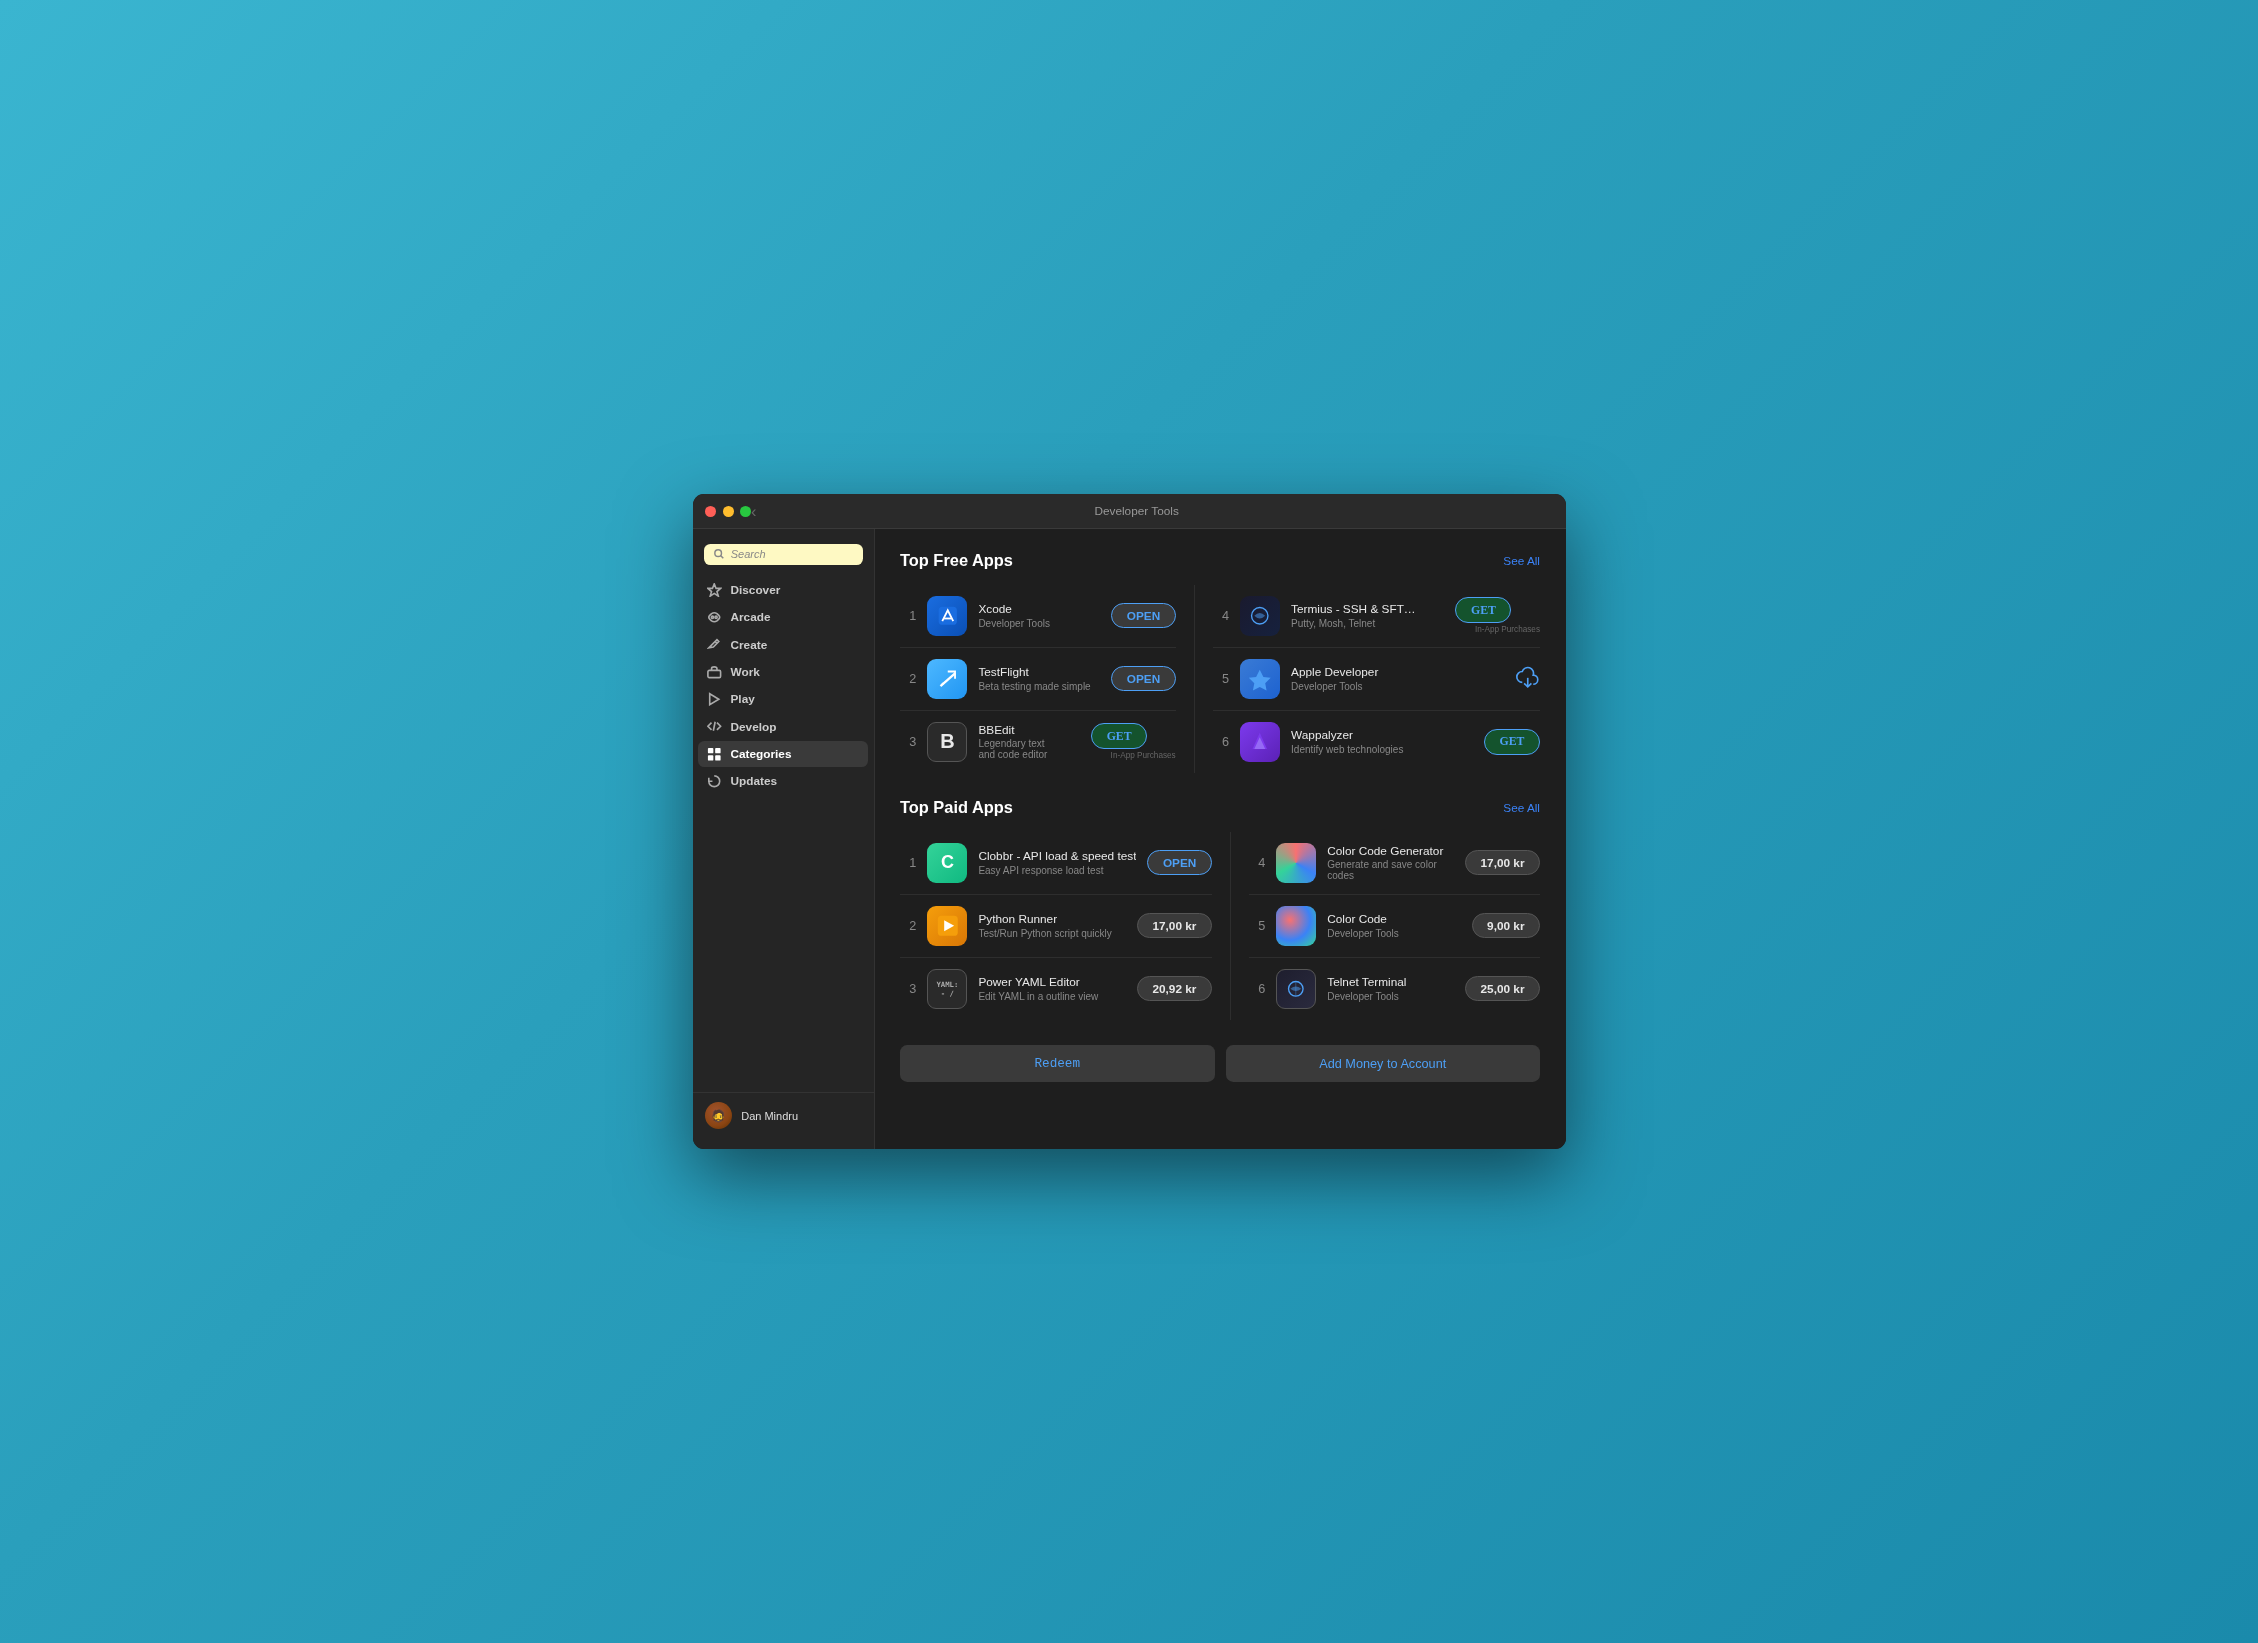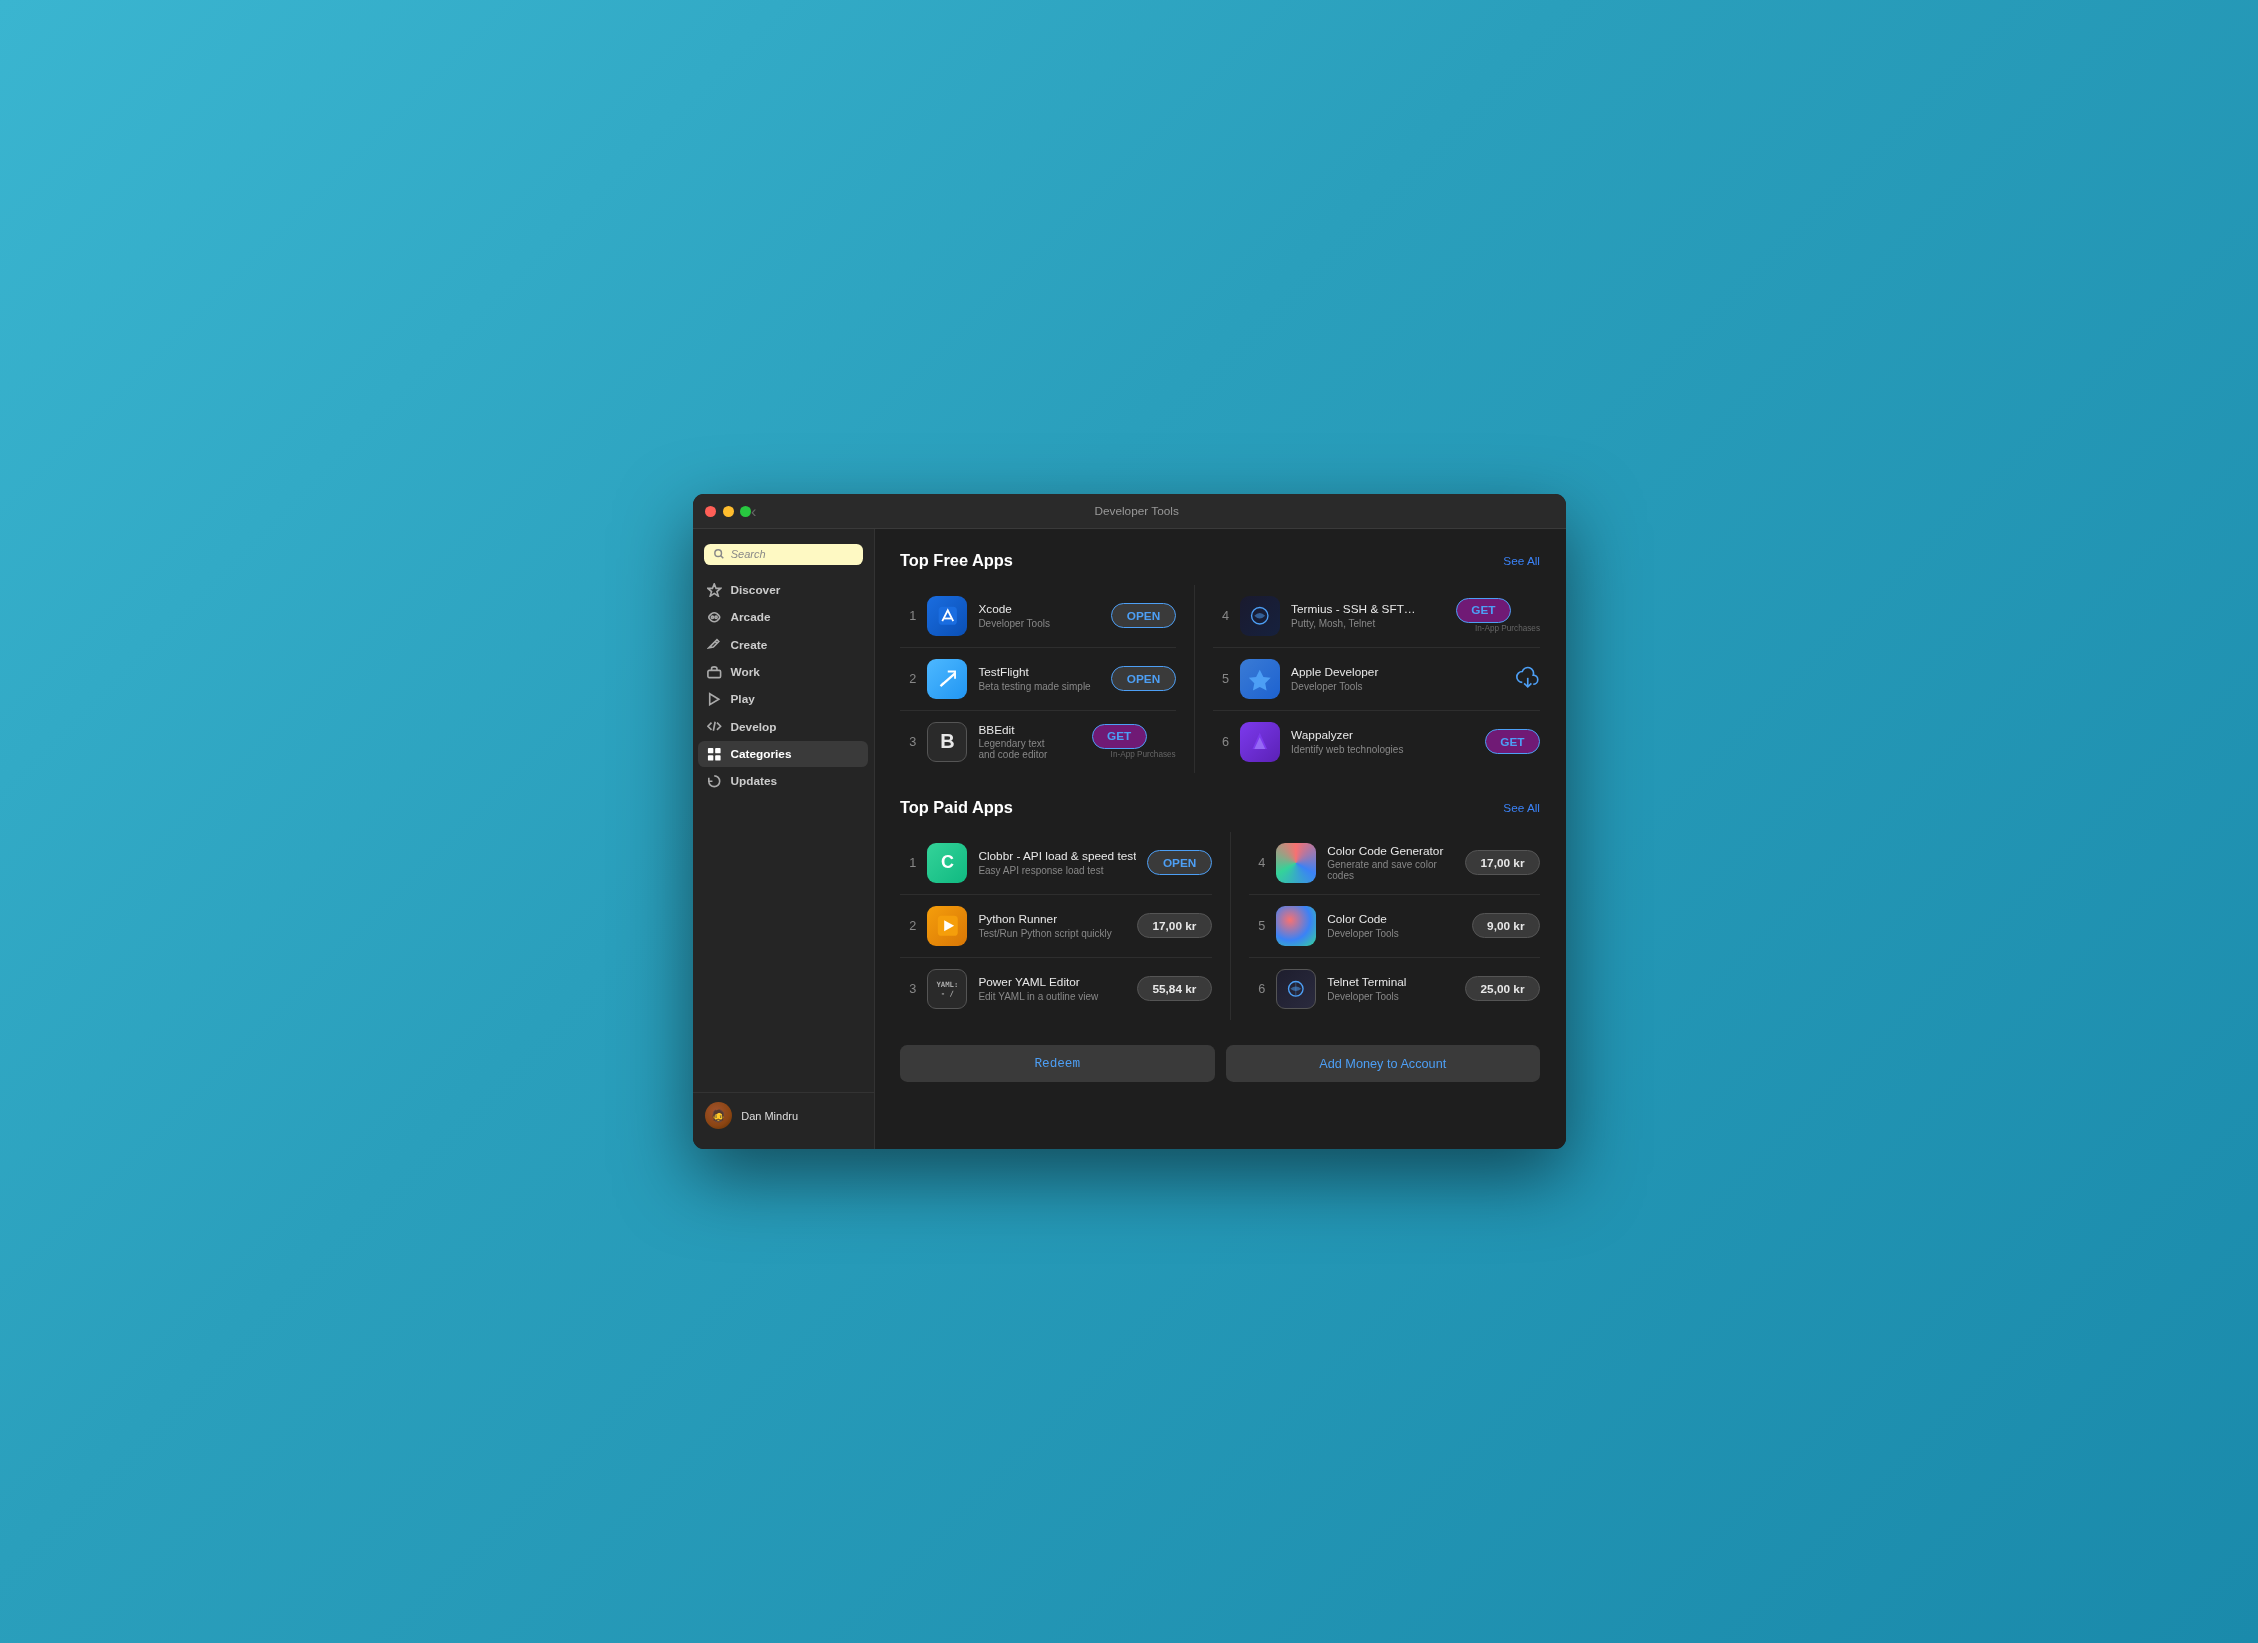--- a/index.html
+++ b/index.html
@@ -238,23 +238,24 @@
       cursor: pointer;
       border: none;
       white-space: nowrap;
     }
     .btn-open {
       background: #3a3a3a;
       color: #4d9ff5;
       border: 1.4px solid #4d9ff5;
     }
     .btn-get {
-      background: #701a75;
+      background: #14532d;
       color: #4d9ff5;
       border: 1.4px solid #4d9ff5;
+      font-family: Liberation Serif, serif;
     }
     .btn-price {
       background: #3a3a3a;
       color: #e8e8e8;
       border: 1.4px solid #555;
     }
     .in-app-label {
       color: #666;
       font-size: 8.2px;
       text-align: center;
@@ -585,21 +586,21 @@
               <span class="app-rank">3</span>
               <div class="app-icon icon-yaml" style="background:#2a2a2a;border:0.9px solid #555;display:flex;align-items:center;justify-content:center;flex-direction:column;gap:0;">
                 <div style="font-size:7.3px;color:#aaa;font-family:monospace;">YAML:</div>
                 <div style="font-size:7.3px;color:#aaa;font-family:monospace;">- /</div>
               </div>
               <div class="app-info">
                 <div class="app-name">Power YAML Editor</div>
                 <div class="app-subtitle">Edit YAML in a outline view</div>
               </div>
               <div class="app-action">
-                <button class="btn-price">55,84 kr</button>
+                <button class="btn-price">20,92 kr</button>
               </div>
             </div>
           </div>
 
           <div class="right-apps" style="flex:1;">
 
             <div class="app-item">
               <span class="app-rank">4</span>
               <div class="app-icon" style="background:conic-gradient(#f87171,#3b82f6,#34d399,#f87171);border-radius:9px;"></div>
               <div class="app-info">

